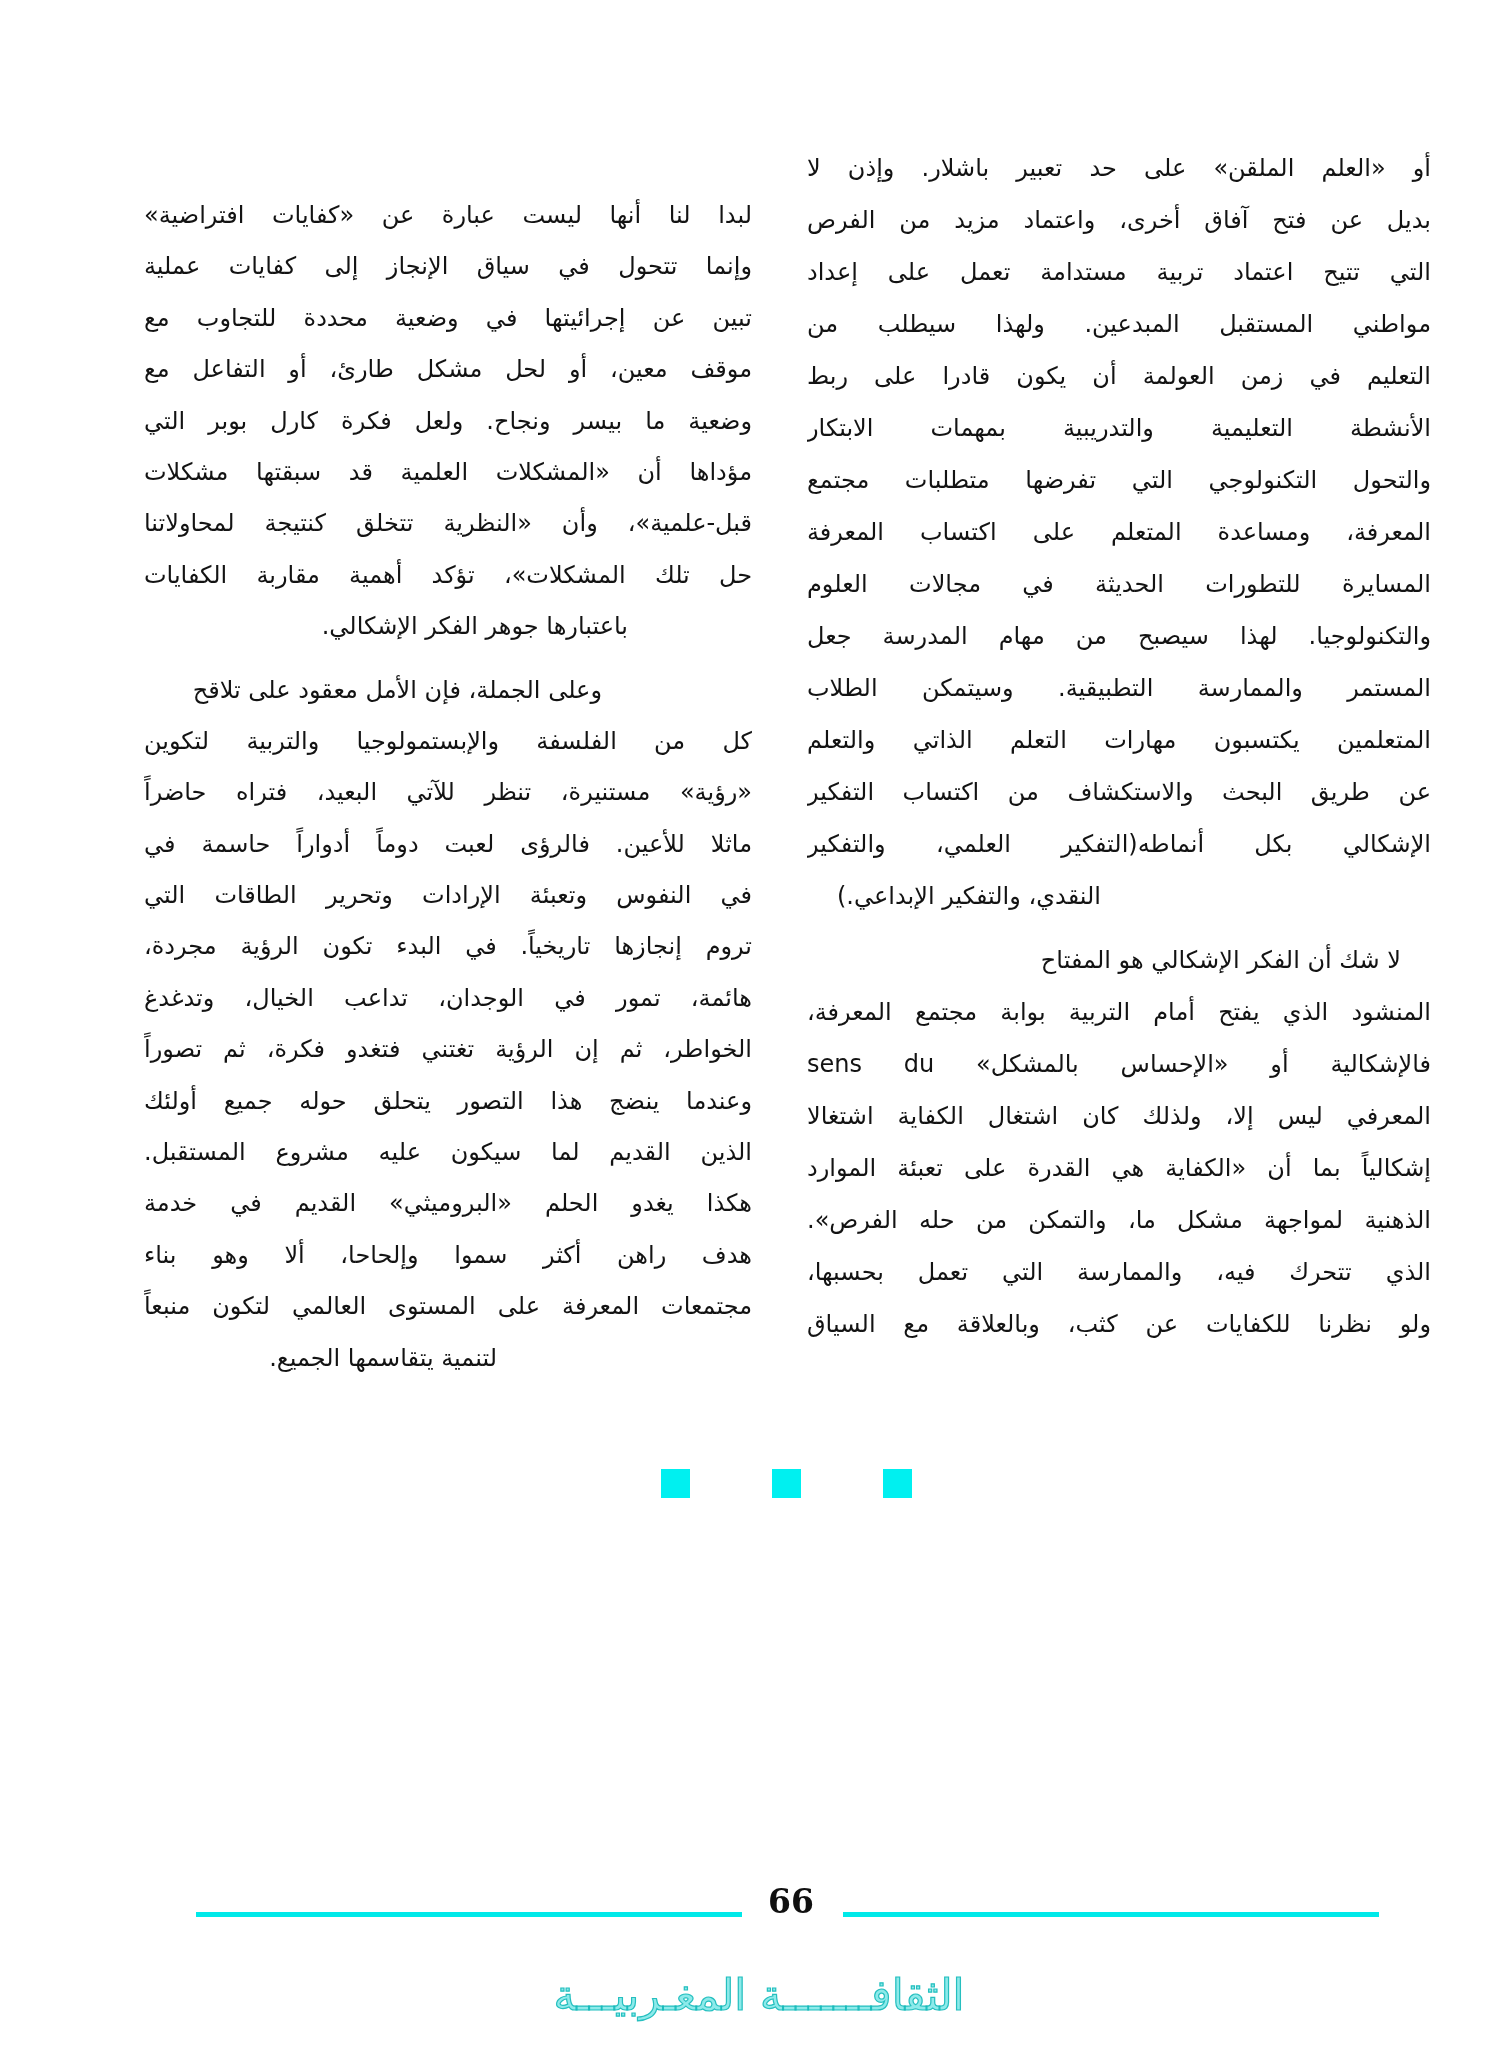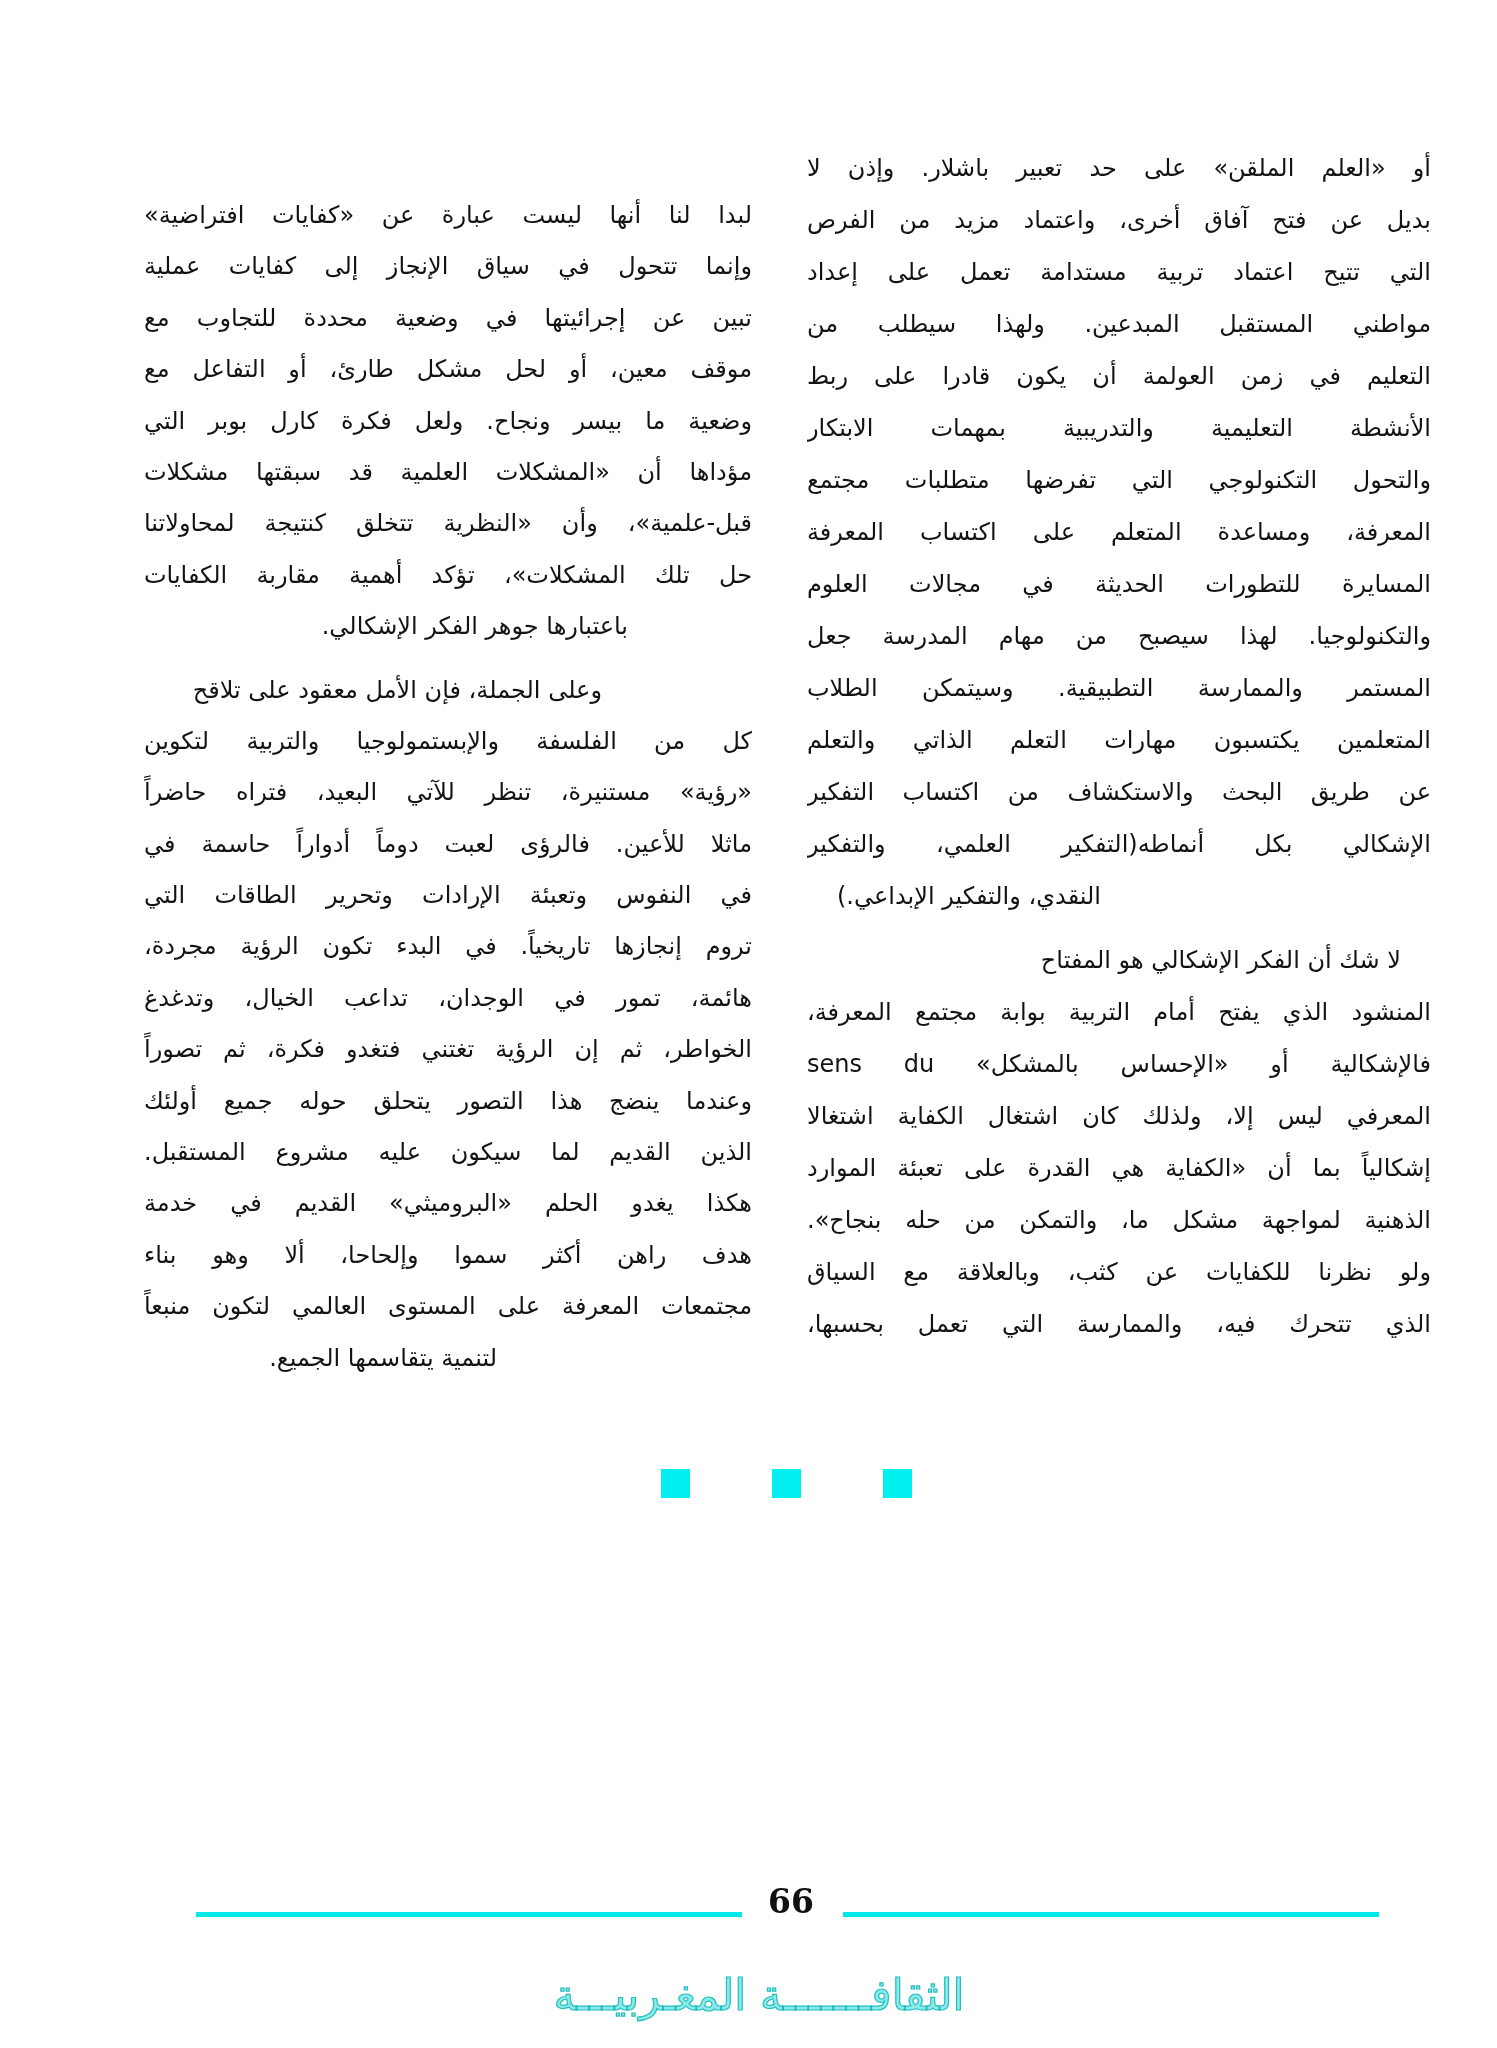--- a/index.html
+++ b/index.html
@@ -72,23 +72,23 @@
       <div class="line">المستمر والممارسة التطبيقية. وسيتمكن الطلاب</div>
       <div class="line">المتعلمين يكتسبون مهارات التعلم الذاتي والتعلم</div>
       <div class="line">عن طريق البحث والاستكشاف من اكتساب التفكير</div>
       <div class="line">الإشكالي بكل أنماطه(التفكير العلمي، والتفكير</div>
       <div class="line short" style="padding-right: 330px;">النقدي، والتفكير الإبداعي.)</div>
       <div class="line short gap" style="padding-right: 30px;">لا شك أن الفكر الإشكالي هو المفتاح</div>
       <div class="line">المنشود الذي يفتح أمام التربية بوابة مجتمع المعرفة،</div>
       <div class="line">فالإشكالية أو «الإحساس بالمشكل» sens du</div>
       <div class="line">المعرفي ليس إلا، ولذلك كان اشتغال الكفاية اشتغالا</div>
       <div class="line">إشكالياً بما أن «الكفاية هي القدرة على تعبئة الموارد</div>
-      <div class="line">الذهنية لمواجهة مشكل ما، والتمكن من حله بنجاح».</div>
+      <div class="line">الذهنية لمواجهة مشكل ما، والتمكن من حله الفرص».</div>
+      <div class="line">الذي تتحرك فيه، والممارسة التي تعمل بحسبها،</div>
       <div class="line">ولو نظرنا للكفايات عن كثب، وبالعلاقة مع السياق</div>
-      <div class="line">الذي تتحرك فيه، والممارسة التي تعمل بحسبها،</div>
     </section>
 
   <section class="col col-left" dir="rtl">
       <div class="line">لبدا لنا أنها ليست عبارة عن «كفايات افتراضية»</div>
       <div class="line">وإنما تتحول في سياق الإنجاز إلى كفايات عملية</div>
       <div class="line">تبين عن إجرائيتها في وضعية محددة للتجاوب مع</div>
       <div class="line">موقف معين، أو لحل مشكل طارئ، أو التفاعل مع</div>
       <div class="line">وضعية ما بيسر ونجاح. ولعل فكرة كارل بوبر التي</div>
       <div class="line">مؤداها أن «المشكلات العلمية قد سبقتها مشكلات</div>
       <div class="line">قبل-علمية»، وأن «النظرية تتخلق كنتيجة لمحاولاتنا</div>

